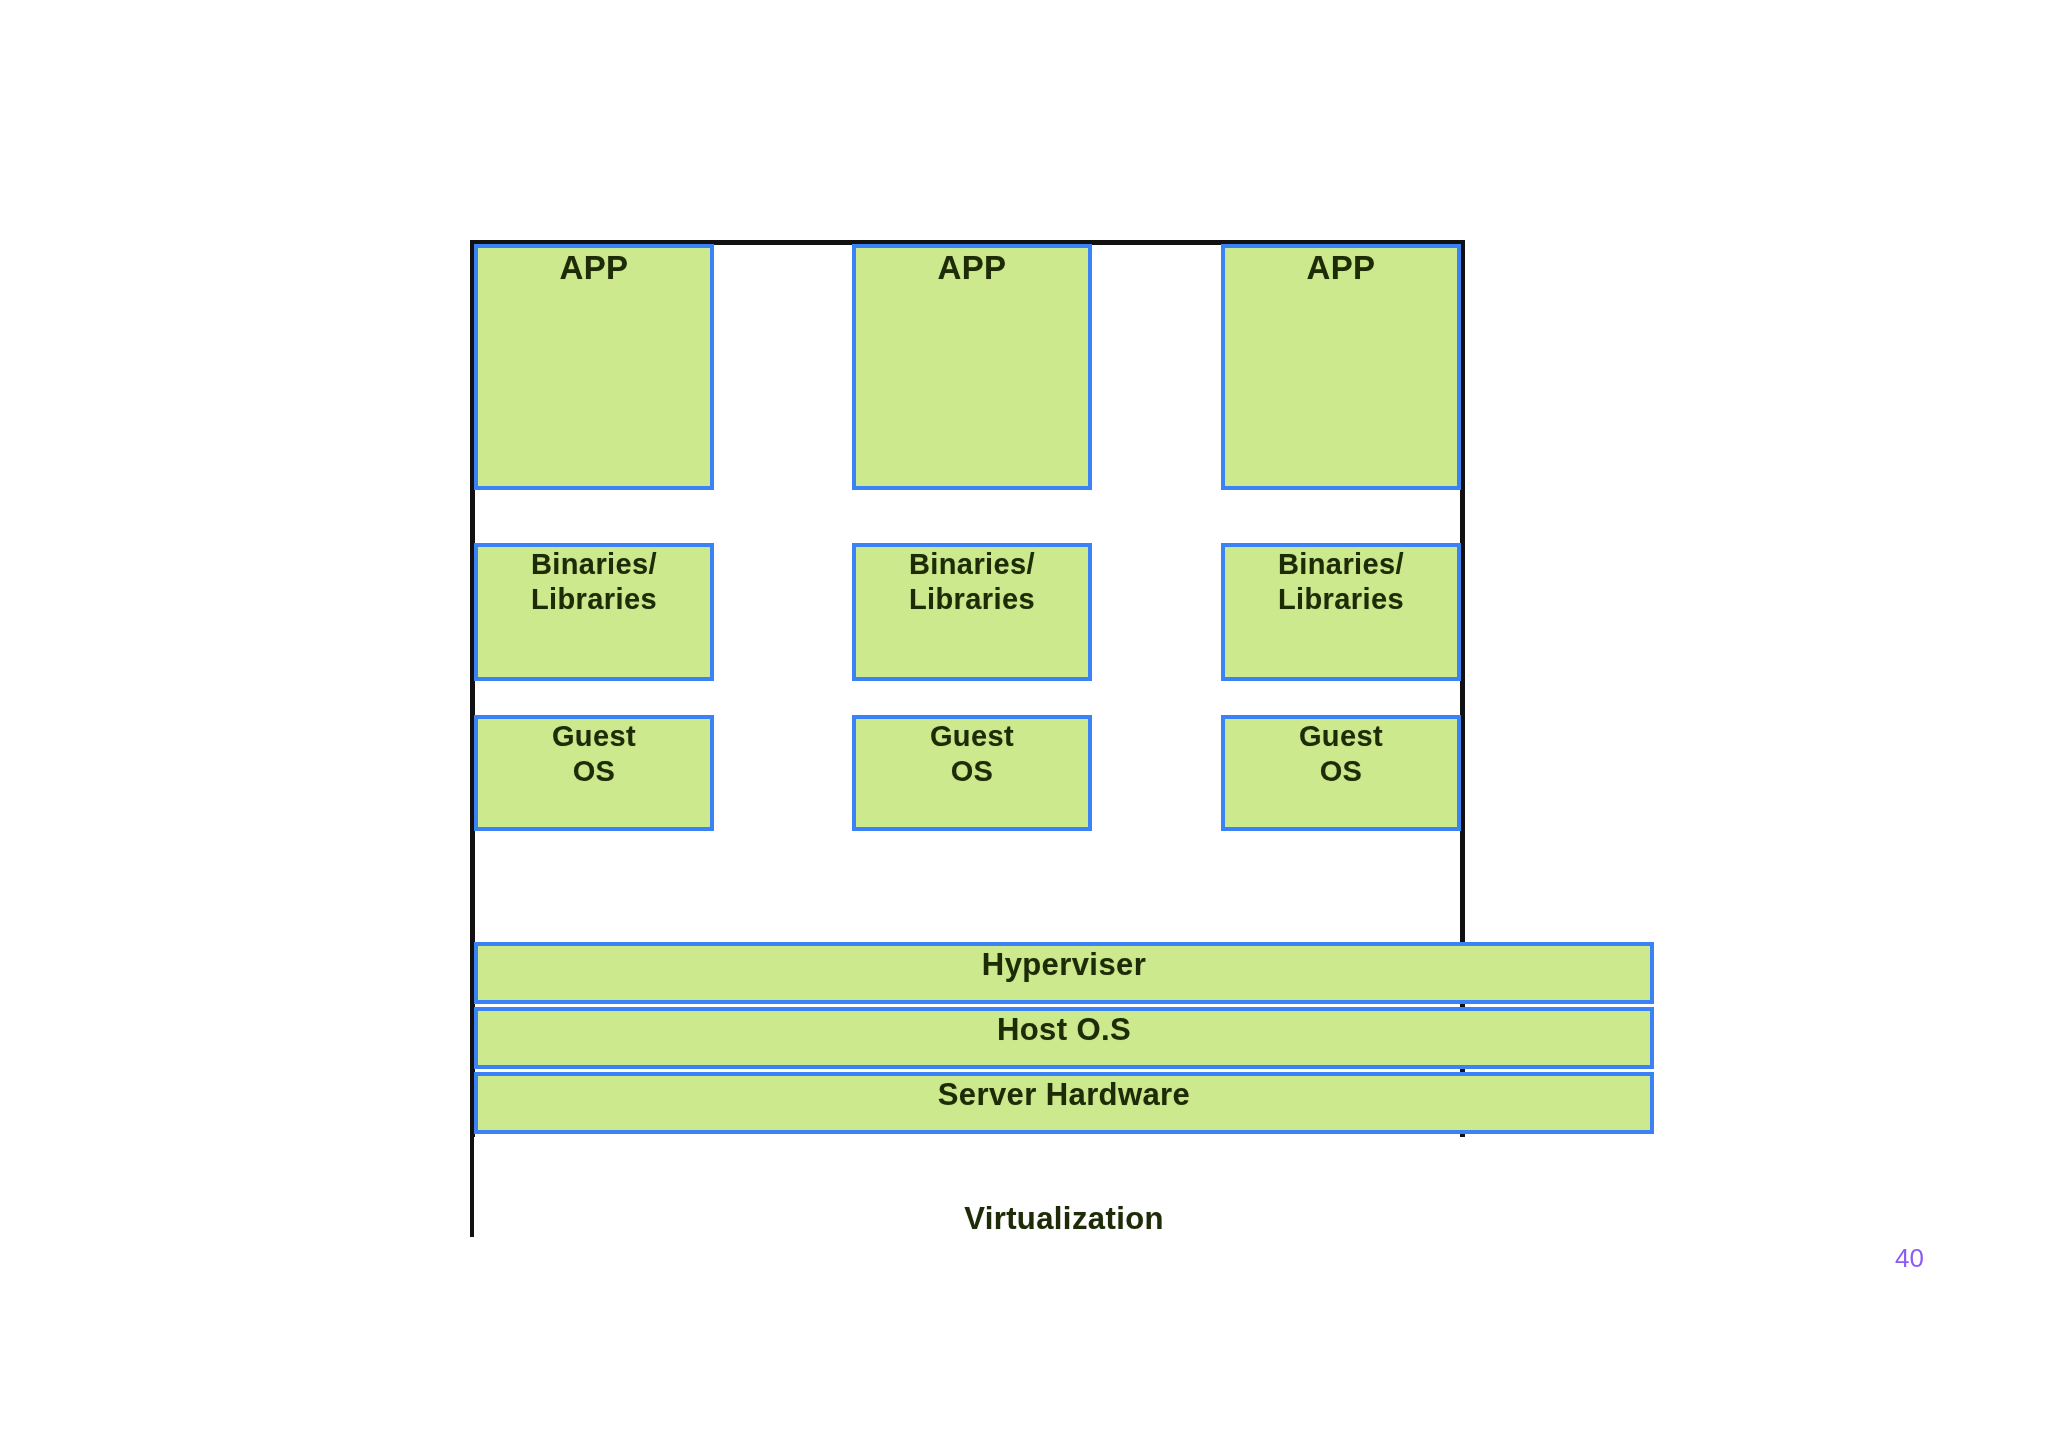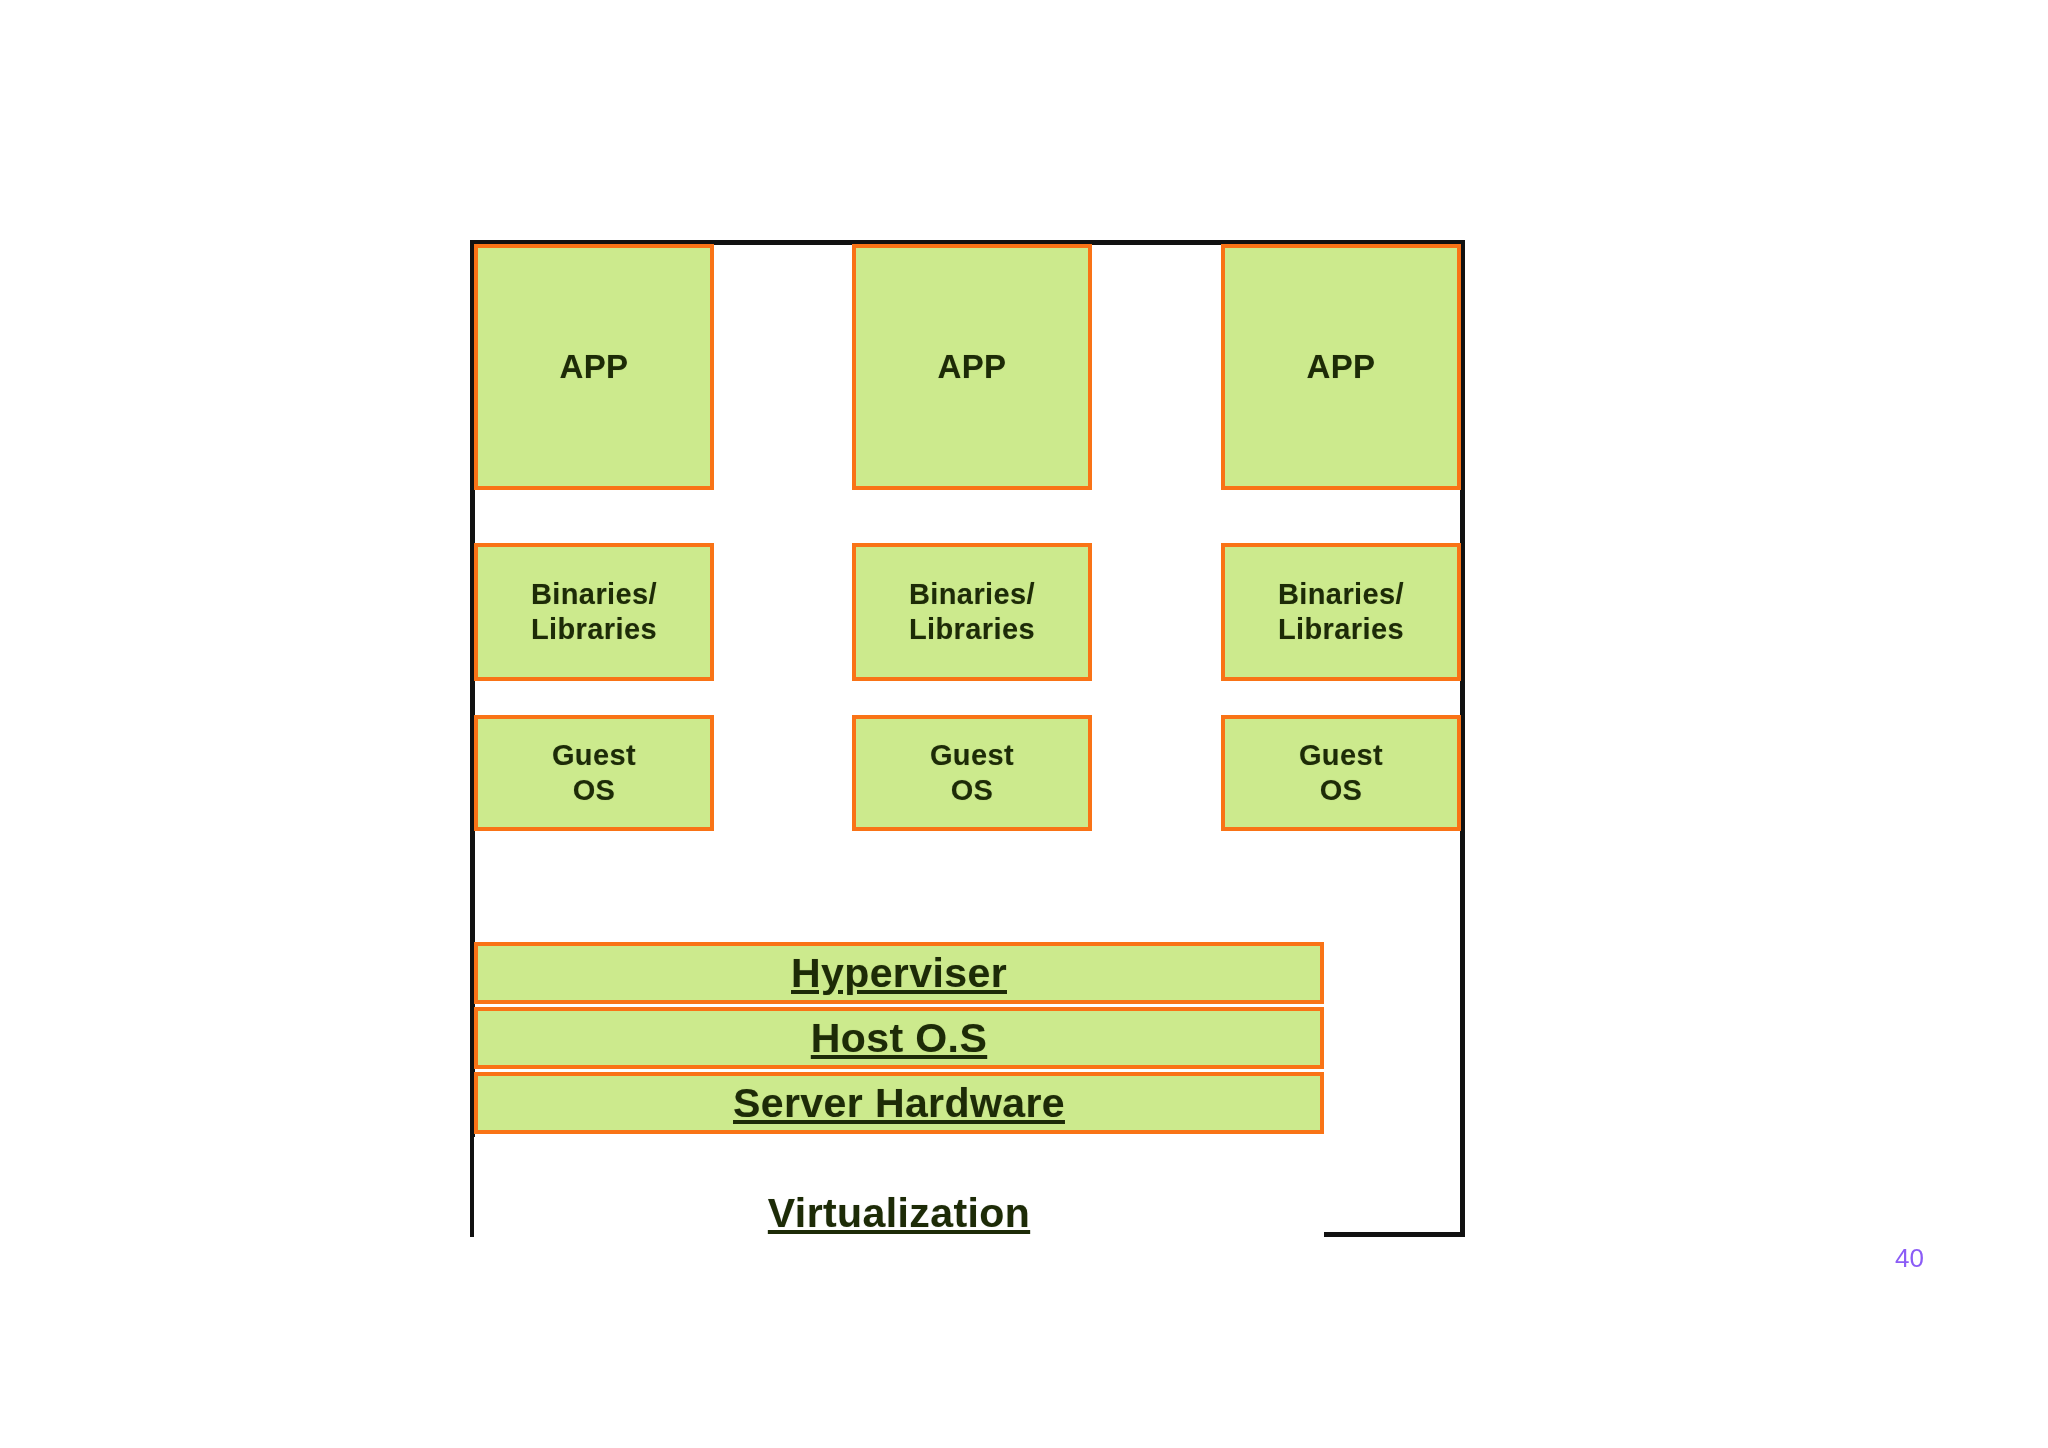--- a/index.html
+++ b/index.html
@@ -30,23 +30,22 @@
   .stack {
     position: absolute;
     inset: 0;
   }
 
   
   .gbox {
     position: absolute;
     box-sizing: border-box;
     background: #CCEA8D;
-    border: 4px solid #f97316;
+    border: 4px solid #3b82f6;
     display: flex;
-    align-items: center;
     justify-content: center;
     text-align: center;
     color: #1d2b07;
     font-weight: bold;
     letter-spacing: 0.4px;
     line-height: 1.22;
     text-shadow: 0 0 1px rgba(0,0,0,0.25);
   }
   .wbox {
     position: absolute;
@@ -77,25 +76,24 @@
 
   
   .col-1 { left: -1px;  width: 240px; }
   .col-2 { left: 377px; width: 240px; }
   .col-3 { left: 746px; width: 240px; }
 
   
   .bar {
     position: absolute;
     left: -1px;
-    width: 850px;
+    width: 1180px;
     box-sizing: border-box;
     height: 62px;
-    font-size: 41px;
-    text-decoration: underline;
+    font-size: 31px;
   }
   .bar-hypervisor     { top: 697px; }
   .bar-hostos         { top: 762px; }
   .bar-serverhardware { top: 827px; }
   .bar-virtualization { top: 892px; height: 100px; border: 0; }
 
   
   #page-number {
     position: absolute;
     left: 1895px;

